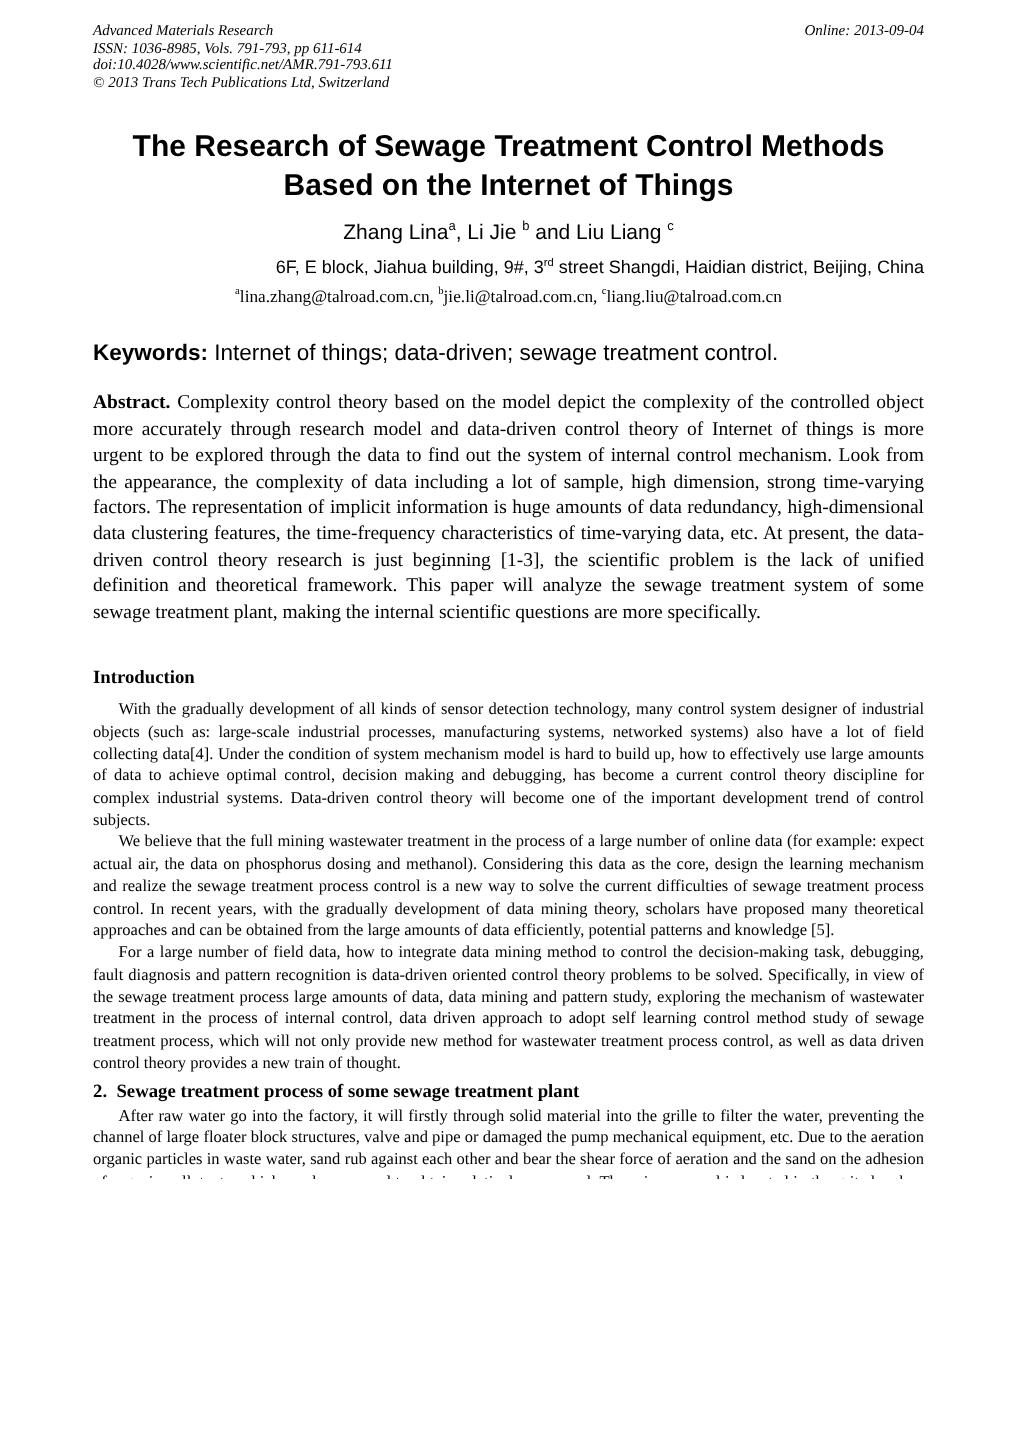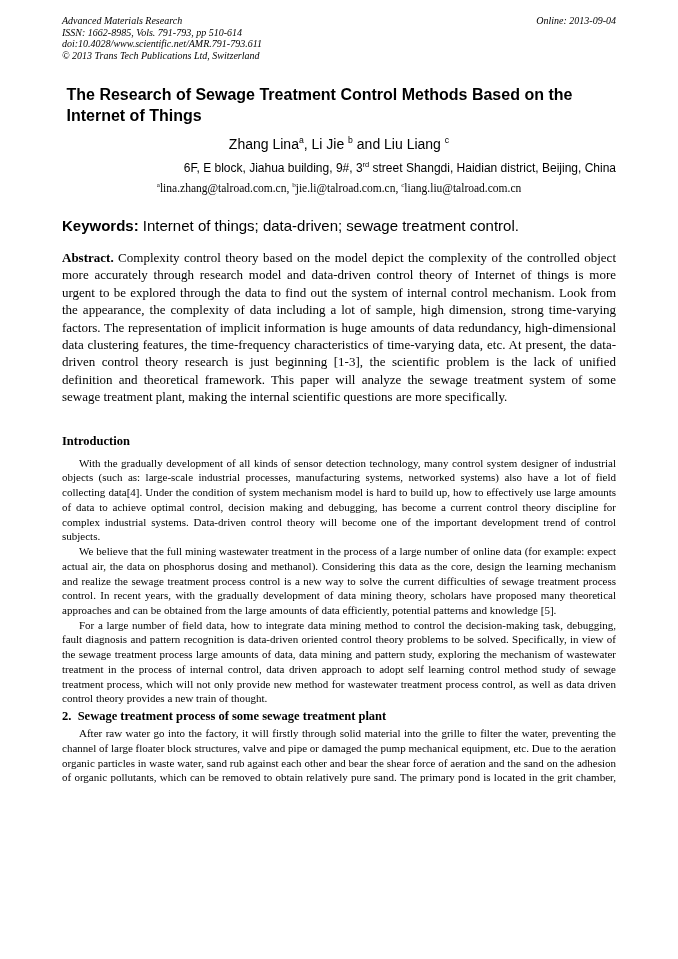--- a/index.html
+++ b/index.html
@@ -20,22 +20,23 @@
     align-items: flex-start;
     font-family: "Liberation Serif", serif;
     font-style: italic;
     font-size: 10px;
     line-height: 1.16;
   }
   .header-left div { white-space: nowrap; }
   .paper-title {
     font-family: "Liberation Sans", sans-serif;
     font-weight: bold;
-    font-size: 16px;
+    font-size: 20px;
     line-height: 1.3;
+    text-align: center;
     max-width: 545px;
     margin: 24px auto 0 auto;
   }
   .authors-line {
     text-align: center;
     font-family: "Liberation Sans", sans-serif;
     font-size: 14px;
     margin-top: 9px;
   }
   sup { font-size: 0.62em; vertical-align: super; line-height: 0; }
@@ -80,21 +81,21 @@
   }
 </style>
 </head>
 <body>
 
 <div class="page">
 
   <header class="page-header">
     <div class="header-left">
       <div>Advanced Materials Research</div>
-      <div>ISSN: 1662-8985, Vols. 791-793, pp 510-614</div>
+      <div>ISSN: 1036-8985, Vols. 791-793, pp 611-614</div>
       <div>doi:10.4028/www.scientific.net/AMR.791-793.611</div>
       <div>© 2013 Trans Tech Publications Ltd, Switzerland</div>
     </div>
     <div class="header-right">Online: 2013-09-04</div>
   </header>
 
   <h1 class="paper-title">The Research of Sewage Treatment Control Methods Based on the Internet of Things</h1>
 
   <div class="authors-line"><span>Zhang Lina</span><sup>a</sup><span>, Li Jie </span><sup>b</sup><span> and Liu Liang </span><sup>c</sup></div>
 

